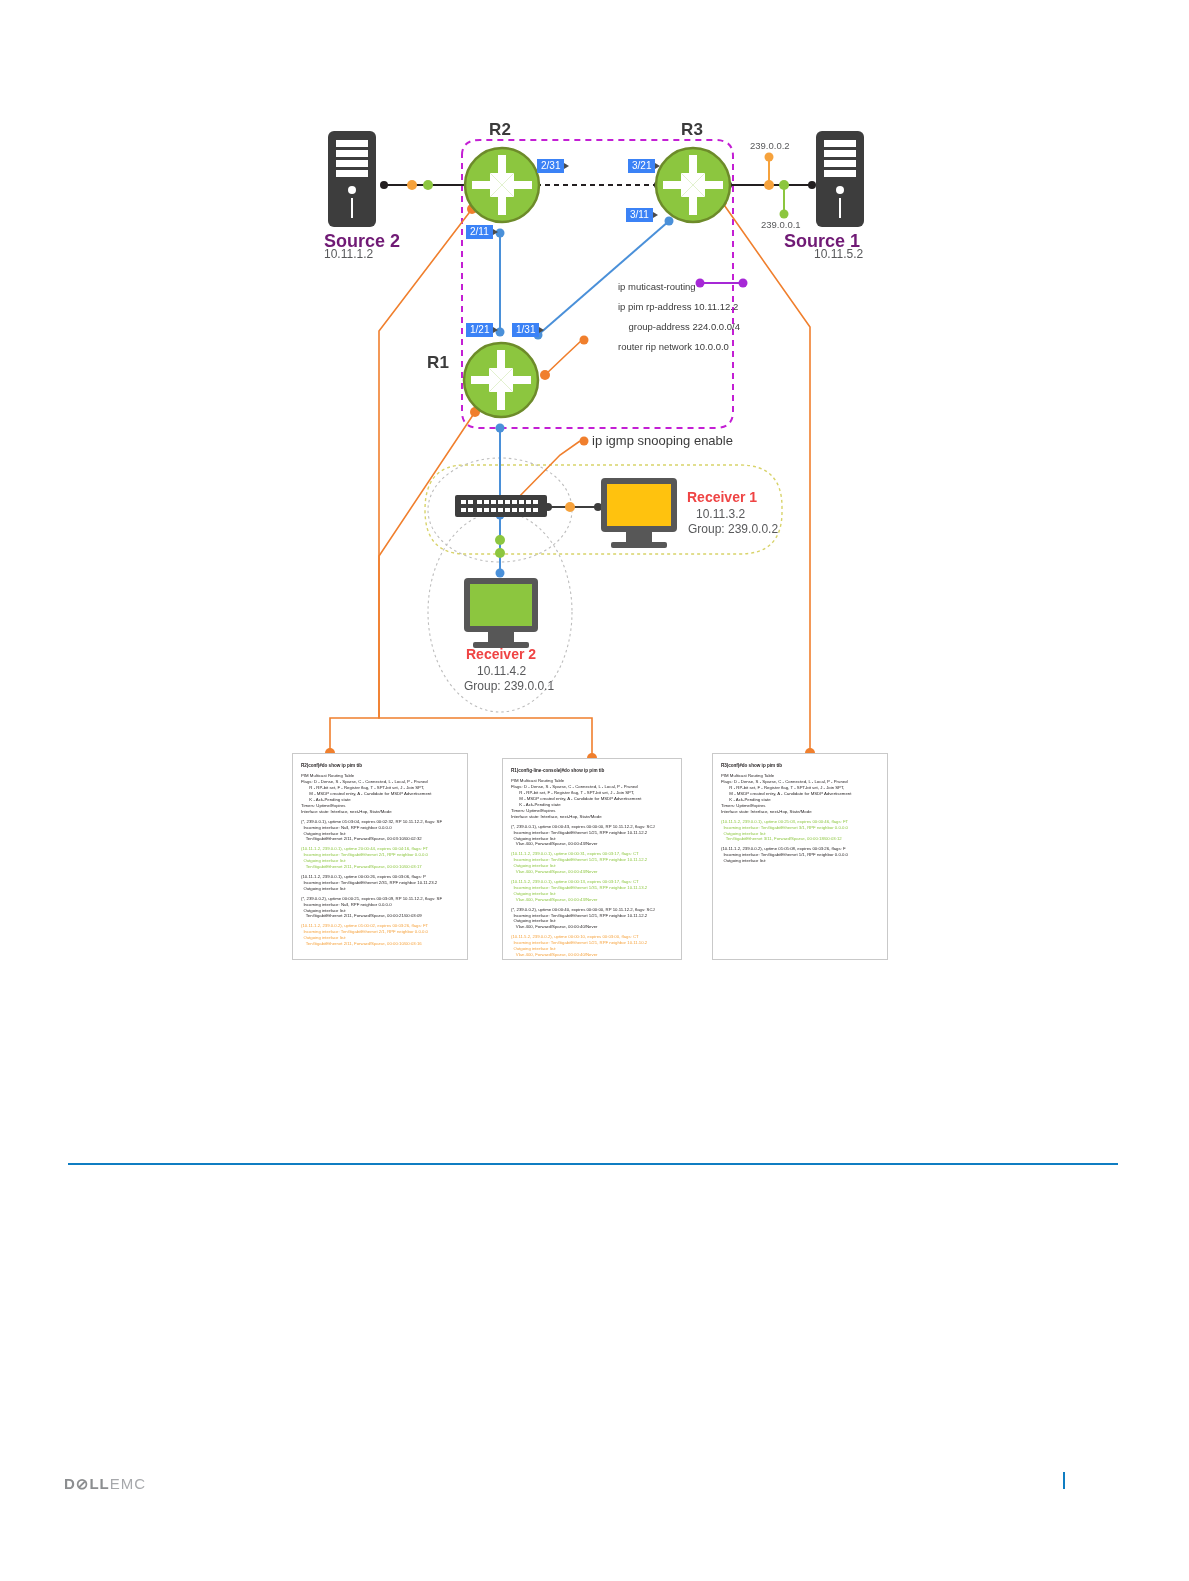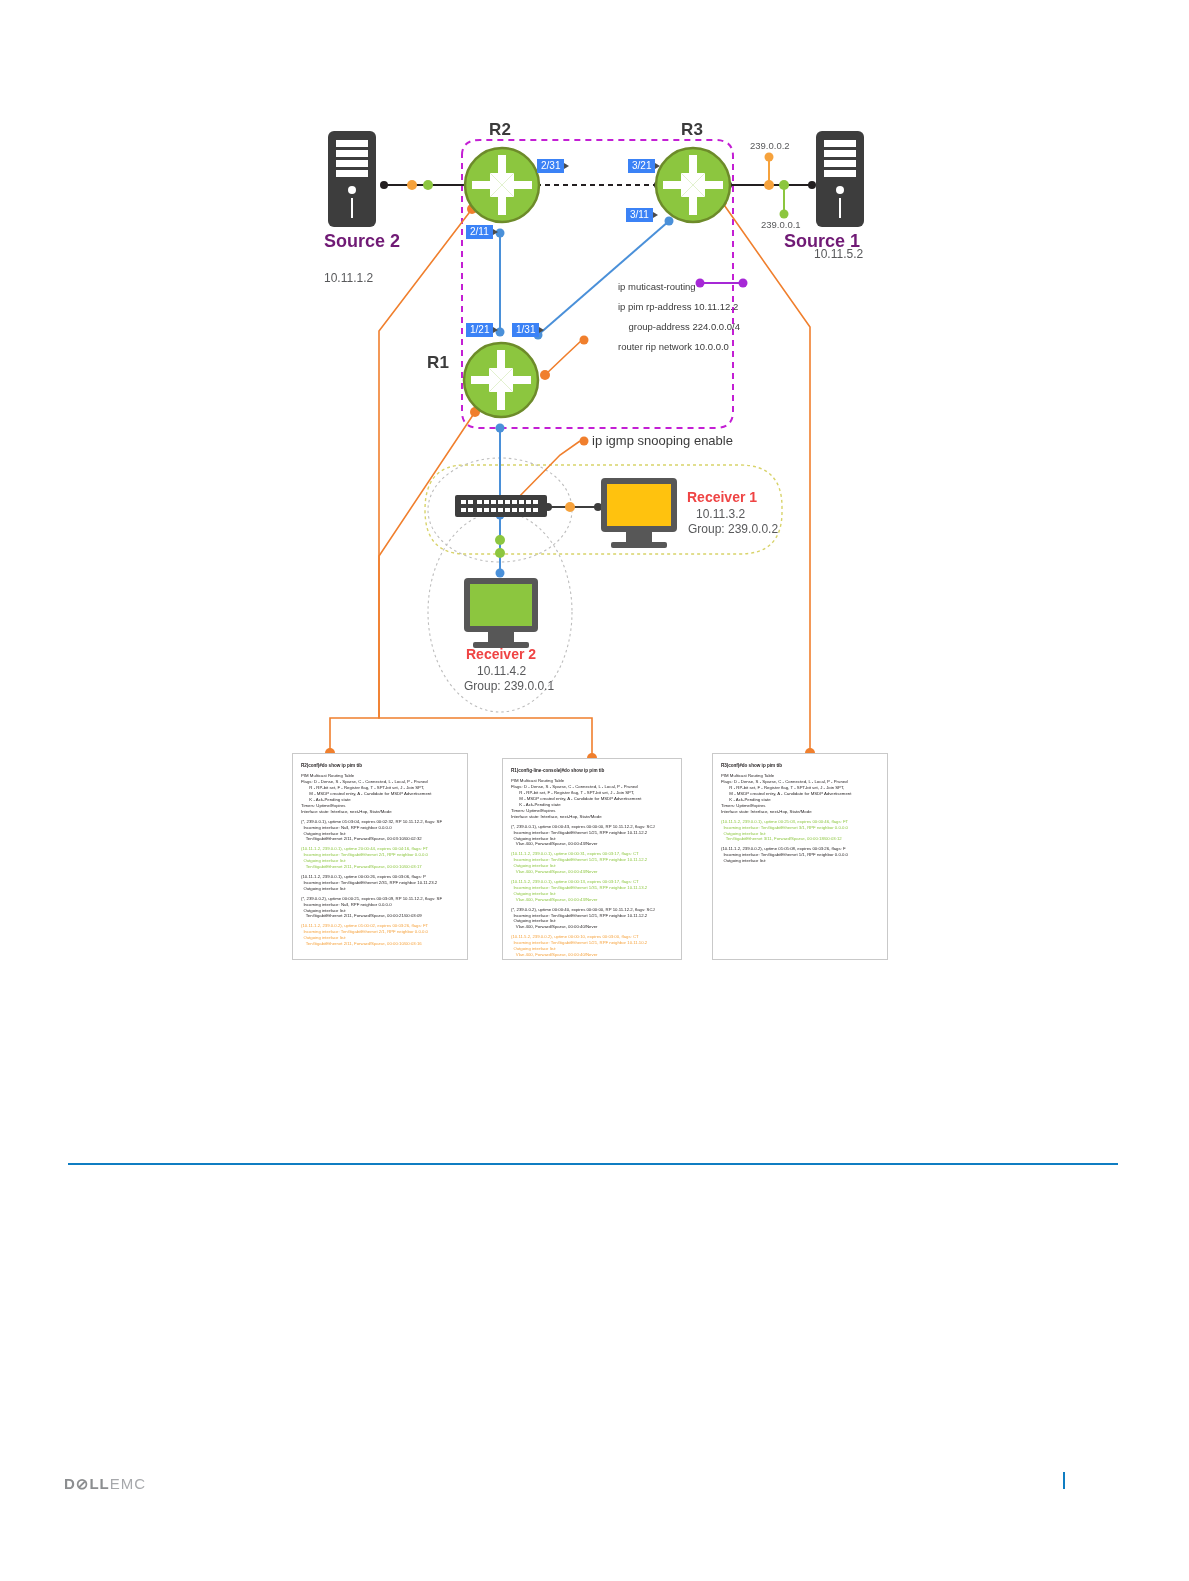--- a/index.html
+++ b/index.html
@@ -214,21 +214,21 @@
       <rect x="488" y="632" width="26" height="10" fill="#575757"></rect>
       <rect x="473" y="642" width="56" height="6" rx="2" fill="#575757"></rect>
     </g>
   </svg>
 
   <div class="lbl node-title" style="left:489px;top:120px;">R2</div>
   <div class="lbl node-title" style="left:681px;top:120px;">R3</div>
   <div class="lbl node-title" style="left:427px;top:353px;text-align:center;">R1</div>
 
   <div class="lbl host-name" style="left:324px;top:231px;">Source 2</div>
-  <div class="lbl host-ip" style="left:324px;top:247px;margin-top:24px;">10.11.1.2</div>
+  <div class="lbl host-ip" style="left:324px;top:247px;">10.11.1.2</div>
   <div class="lbl host-name" style="left:784px;top:231px;text-align:center;">Source 1</div>
   <div class="lbl host-ip" style="left:814px;top:247px;">10.11.5.2</div>
 
   <div class="lbl grp-lbl" style="left:750px;top:140px;">239.0.0.2</div>
   <div class="lbl grp-lbl" style="left:761px;top:219px;">239.0.0.1</div>
 
   <div class="ifc" style="left:537px;top:159px;">2/31</div>
   <div class="ifc" style="left:628px;top:159px;">3/21</div>
   <div class="ifc" style="left:466px;top:225px;">2/11</div>
   <div class="ifc" style="left:626px;top:208px;">3/11</div>

